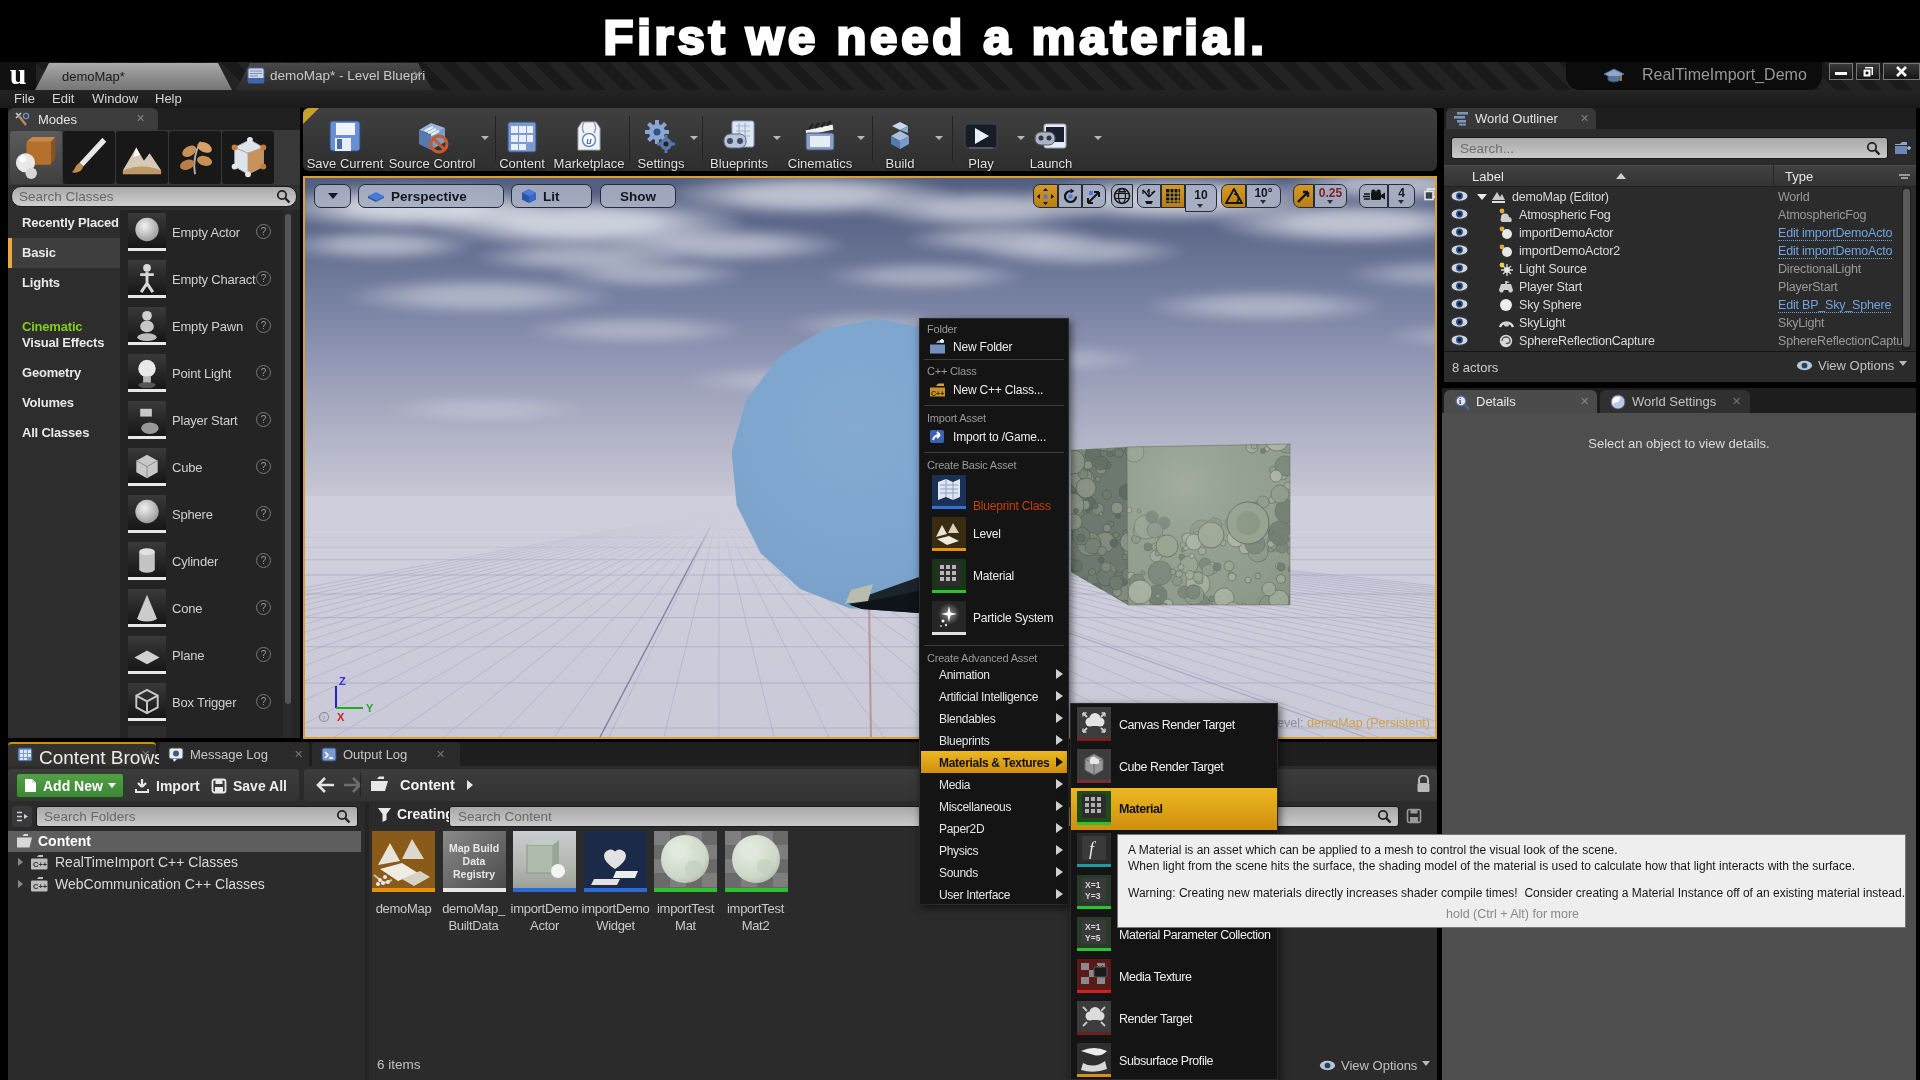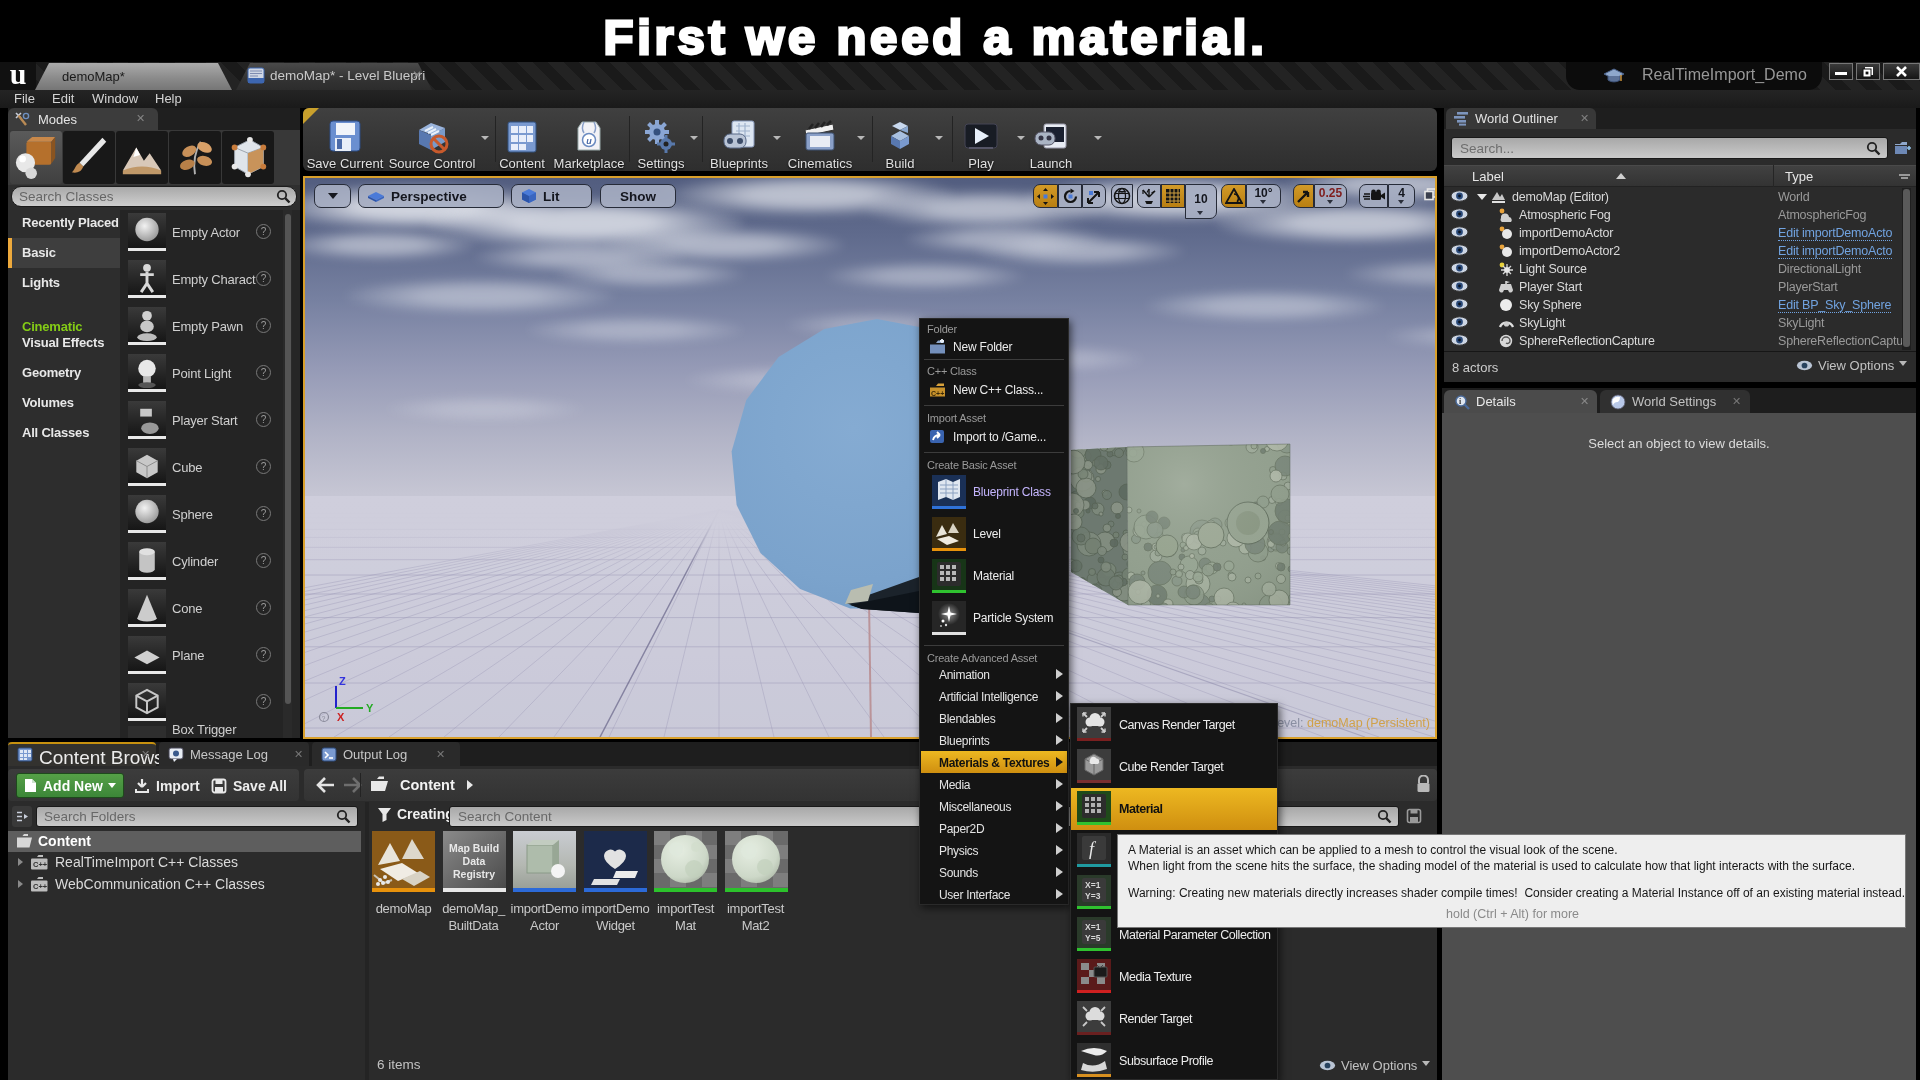--- a/index.html
+++ b/index.html
@@ -214,21 +214,21 @@
     <svg class="a" style="left:120px;top:528px" width="38" height="35" viewBox="0 0 38 36">
       <path d="M6 22 L19 15 L32 22 L19 29 Z" fill="#d0d0d0"></path>
     </svg>
     <div class="a" style="left:164px;top:540px;font-size:13px;color:#cfcfcf;letter-spacing:-0.2px;">Plane</div>
     <div class="a f" style="left:248px;top:539px;width:15px;height:15px;border-radius:50%;border:1.5px solid #787878;color:#9a9a9a;font-size:10px;justify-content:center;">?</div>
     <div class="a" style="left:120px;top:575px;width:38px;height:38px;background:linear-gradient(#3a3a3a,#161616);border-bottom:3px solid #e8e8e8;"></div>
     <svg class="a" style="left:120px;top:575px" width="38" height="35" viewBox="0 0 38 36">
       <path d="M8 13 L19 7 L30 13 L30 25 L19 31 L8 25 Z" fill="none" stroke="#c8c8c8" stroke-width="2"></path>
       <path d="M8 13 L19 19 L30 13 M19 19 L19 31" stroke="#c8c8c8" stroke-width="2" fill="none"></path>
     </svg>
-    <div class="a" style="left:164px;top:587px;font-size:13px;color:#cfcfcf;letter-spacing:-0.2px;margin-top:27px;">Box Trigger</div>
+    <div class="a" style="left:164px;top:587px;font-size:13px;color:#cfcfcf;letter-spacing:-0.2px;">Box Trigger</div>
     <div class="a f" style="left:248px;top:586px;width:15px;height:15px;border-radius:50%;border:1.5px solid #787878;color:#9a9a9a;font-size:10px;justify-content:center;">?</div>
     <div class="a" style="left:120px;top:618px;width:38px;height:12px;background:#2e2e2e;"></div>
   </div>
 <div class="a" style="left:303px;top:108px;width:1134px;height:63px;background:linear-gradient(#404040,#333 70%,#2e2e2e);border-radius:6px;"></div>
 <div class="a" style="left:303px;top:108px;width:16px;height:16px;background:#c9a02c;clip-path:polygon(0 0,100% 0,0 100%);border-radius:6px 0 0 0;"></div>
 <svg class="a" style="left:326px;top:117px" width="38" height="38" viewBox="0 0 38 36">
     <rect x="4" y="3" width="30" height="30" rx="3" fill="#6a8fd0" stroke="#2c4c84"></rect>
     <rect x="10" y="5" width="19" height="12" fill="#f0f4fa"></rect>
     <rect x="9" y="20" width="16" height="13" fill="#e8eef8"></rect>
     <rect x="11" y="21" width="5" height="10" fill="#4a6aa8"></rect>
@@ -767,21 +767,21 @@
       </svg>
     </div>
     <div class="a f" style="left:856px;top:6px;width:24px;height:24px;background:linear-gradient(#d29a28,#b97f12);border:1px solid #262b38;border-radius:0;justify-content:center;">
       <svg width="16" height="16" viewBox="0 0 16 16">
         <rect x="1" y="1" width="14" height="14" fill="#141414"></rect>
         <g stroke="#d0a040" stroke-width="1">
           <path d="M1 5 h14 M1 9 h14 M1 13 h14 M5 1 v14 M9 1 v14 M13 1 v14"></path>
         </g>
       </svg>
     </div>
-    <div class="a f" style="left:880px;top:6px;width:32px;height:35px;background:rgba(165,172,193,0.92);border:1px solid #262b38;border-radius:0 7px 7px 0;justify-content:center;text-align:center;">
+    <div class="a f" style="left:880px;top:6px;width:32px;height:28px;background:rgba(165,172,193,0.92);border:1px solid #262b38;border-radius:0 7px 7px 0;justify-content:center;text-align:center;">
       <span style="font-size:12px;font-weight:bold;color:#14161e;position:relative;top:-3px;">10</span>
       <div style="position:absolute;bottom:0px;left:50%;margin-left:-4px;width:0;height:0;border:3.5px solid transparent;border-top:4px solid #2a2e3a;"></div>
     </div>
     <div class="a f" style="left:916px;top:6px;width:25px;height:24px;background:linear-gradient(#d29a28,#b97f12);border:1px solid #262b38;border-radius:7px 0 0 7px;justify-content:center;">
       <svg width="18" height="16" viewBox="0 0 18 16">
         <path d="M9 1 L17 15 H1 Z" fill="none" stroke="#141414" stroke-width="1.8"></path>
         <path d="M9 6 a4.5 4.5 0 0 1 3 7.8" fill="none" stroke="#141414" stroke-width="1.4"></path>
         <path d="M12.5 13 l2 1.5 l-3 .7 Z" fill="#141414"></path>
       </svg>
     </div>
@@ -1303,21 +1303,21 @@
     <div class="a" style="left:4px;top:133px;width:140px;height:1px;background:#3c3c3c;"></div>
     <div class="a" style="left:7px;top:140px;font-size:11px;color:#9a9a9a;letter-spacing:-0.2px;">Create Basic Asset</div>
     <div class="a" style="left:12px;top:156px;width:34px;height:34px;border-bottom:3px solid #2f72d8;">
       <svg width="34" height="31" viewBox="0 0 34 31">
         <rect width="34" height="31" fill="#1a3056"></rect>
         <path d="M6 7 L14 4 L21 7 L28 4 L28 22 L21 25 L14 22 L6 25 Z" fill="#dfe6f0"></path>
         <path d="M14 4 v18 M21 7 v18" stroke="#8aa0c0"></path>
         <path d="M8 10 h18 M8 14 h18 M8 18 h18" stroke="#8aa0c0"></path>
       </svg>
     </div>
-    <div class="a" style="left:53px;top:166px;font-size:12px;color:#c4b5fd;letter-spacing:-0.2px;">Blueprint Class</div>
+    <div class="a" style="left:53px;top:180px;font-size:12px;color:#c2410c;letter-spacing:-0.2px;">Blueprint Class</div>
     <div class="a" style="left:12px;top:198px;width:34px;height:34px;border-bottom:3px solid #e8920c;">
       <svg width="34" height="31" viewBox="0 0 34 31">
         <rect width="34" height="31" fill="#3a2c10"></rect>
         <path d="M4 20 L10 8 L15 17 Z" fill="#e8e4d8"></path>
         <path d="M16 16 L21 6 L27 16 Z" fill="#d8d2c2"></path>
         <path d="M5 22 l12 -3 l10 5 l-12 4 Z" fill="#efeade"></path>
       </svg>
     </div>
     <div class="a" style="left:53px;top:208px;font-size:12px;color:#ececec;letter-spacing:-0.2px;">Level</div>
     <div class="a" style="left:12px;top:240px;width:34px;height:34px;border-bottom:3px solid #2fc22f;">

